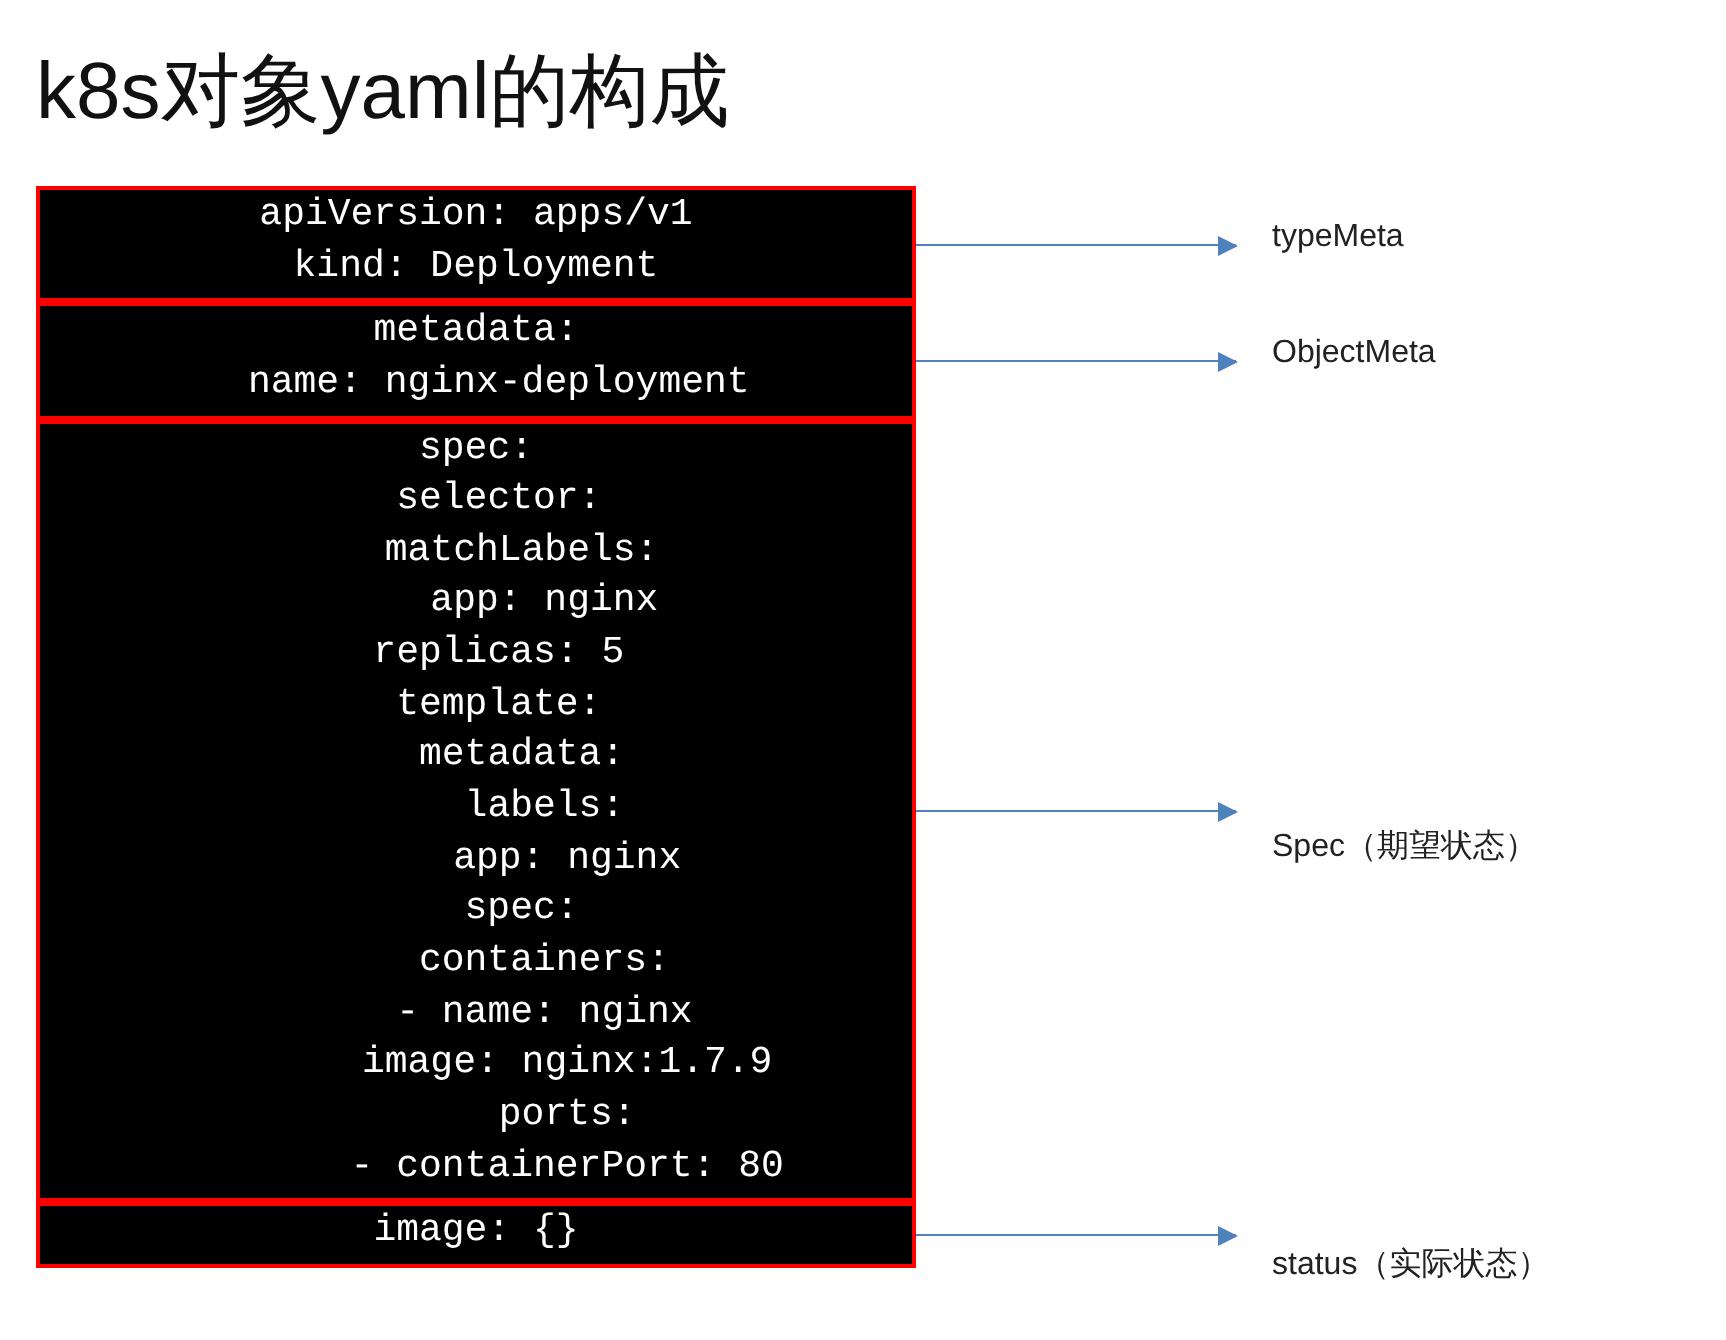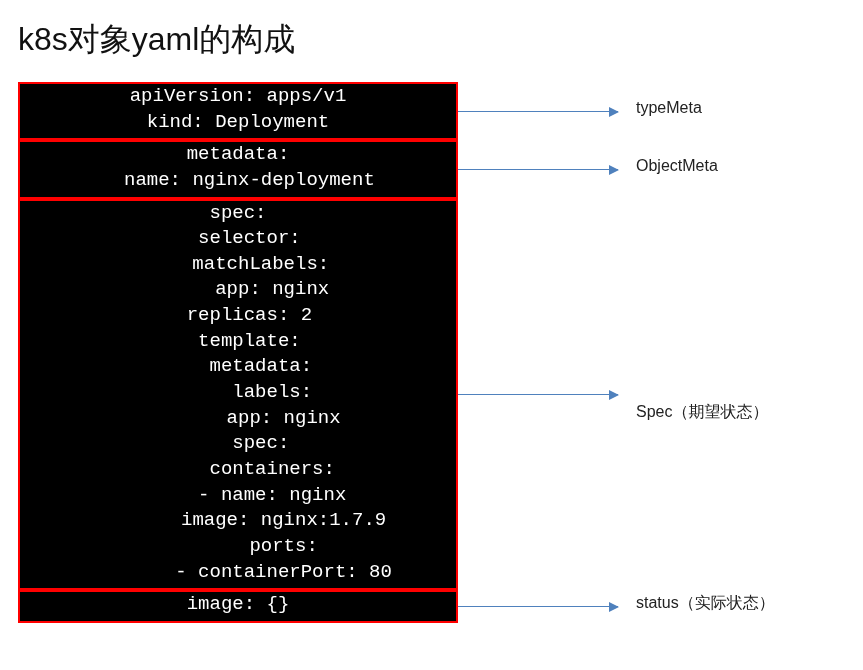--- a/index.html
+++ b/index.html
@@ -3,21 +3,21 @@
 <meta charset="utf-8">
 <style>
   * { box-sizing: border-box; margin: 0; padding: 0; }
   body {
     background: #fff;
     font-family: "Microsoft YaHei", "SimSun", sans-serif;
     padding: 10px 18px;
     width: 863px;
   }
   .title {
-    font-size: 32px;
+    font-size: 40px;
     font-weight: 400;
     color: #111;
     margin: 8px 0 20px 0;
   }
   .layout {
     display: flex;
     align-items: stretch;
   }
   .code-col {
     width: 440px;
@@ -82,21 +82,21 @@
 <div class="layout">
   <div class="code-col">
     <div class="code-block"><span class="code-inner">apiVersion: apps/v1
 kind: Deployment</span></div>
     <div class="code-block"><span class="code-inner">metadata:
   name: nginx-deployment</span></div>
     <div class="code-block"><span class="code-inner">spec:
   selector:
     matchLabels:
       app: nginx
-  replicas: 2
+  replicas: 5
   template:
     metadata:
       labels:
         app: nginx
     spec:
       containers:
       - name: nginx
         image: nginx:1.7.9
         ports:
         - containerPort: 80</span></div>
@@ -107,15 +107,15 @@
     <div class="arrow" id="arrow-0" style="top: 29.1406px;"></div>
     <div class="arrow" id="arrow-1" style="top: 87.4219px;"></div>
     <div class="arrow" id="arrow-2" style="top: 312.367px;"></div>
     <div class="arrow" id="arrow-3" style="top: 524.492px;"></div>
   </div>
 
   <div class="label-col">
     <div class="label" id="label-0" style="top: 17.1406px;">typeMeta</div>
     <div class="label" id="label-1" style="top: 75.4219px;">ObjectMeta</div>
     <div class="label" id="label-2" style="top: 300.367px; margin-top: 20px;">Spec（期望状态）</div>
-    <div class="label" id="label-3" style="top: 511px; text-align: right;">status（实际状态）</div>
+    <div class="label" id="label-3" style="top: 529px; text-align: right;">status（实际状态）</div>
   </div>
 </div>
 
 </body></html>

